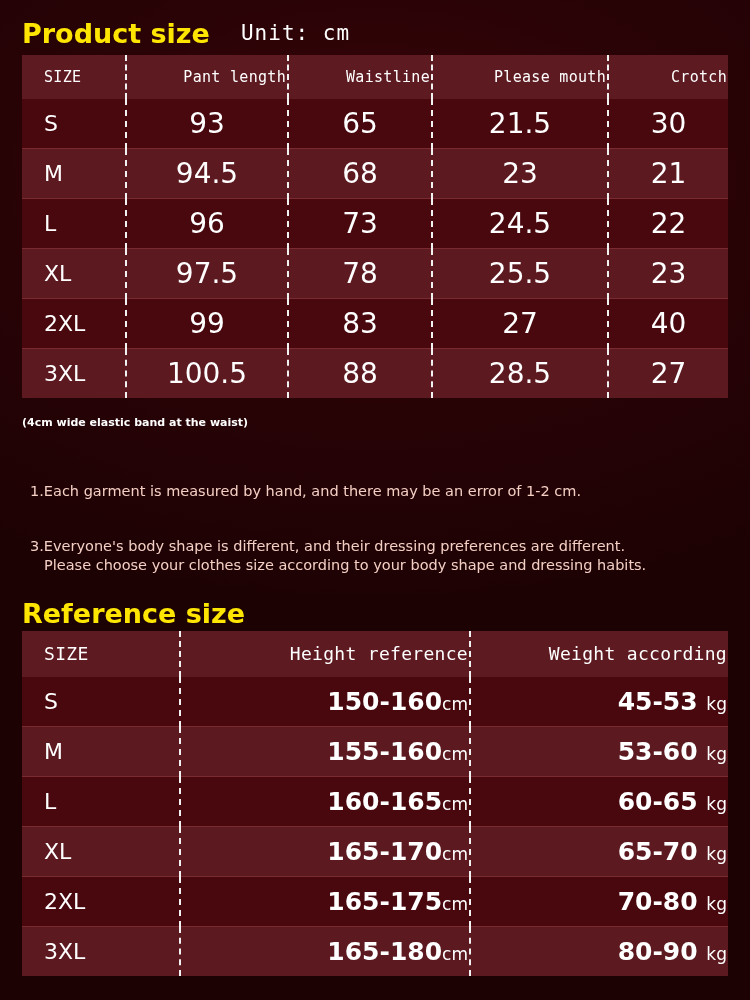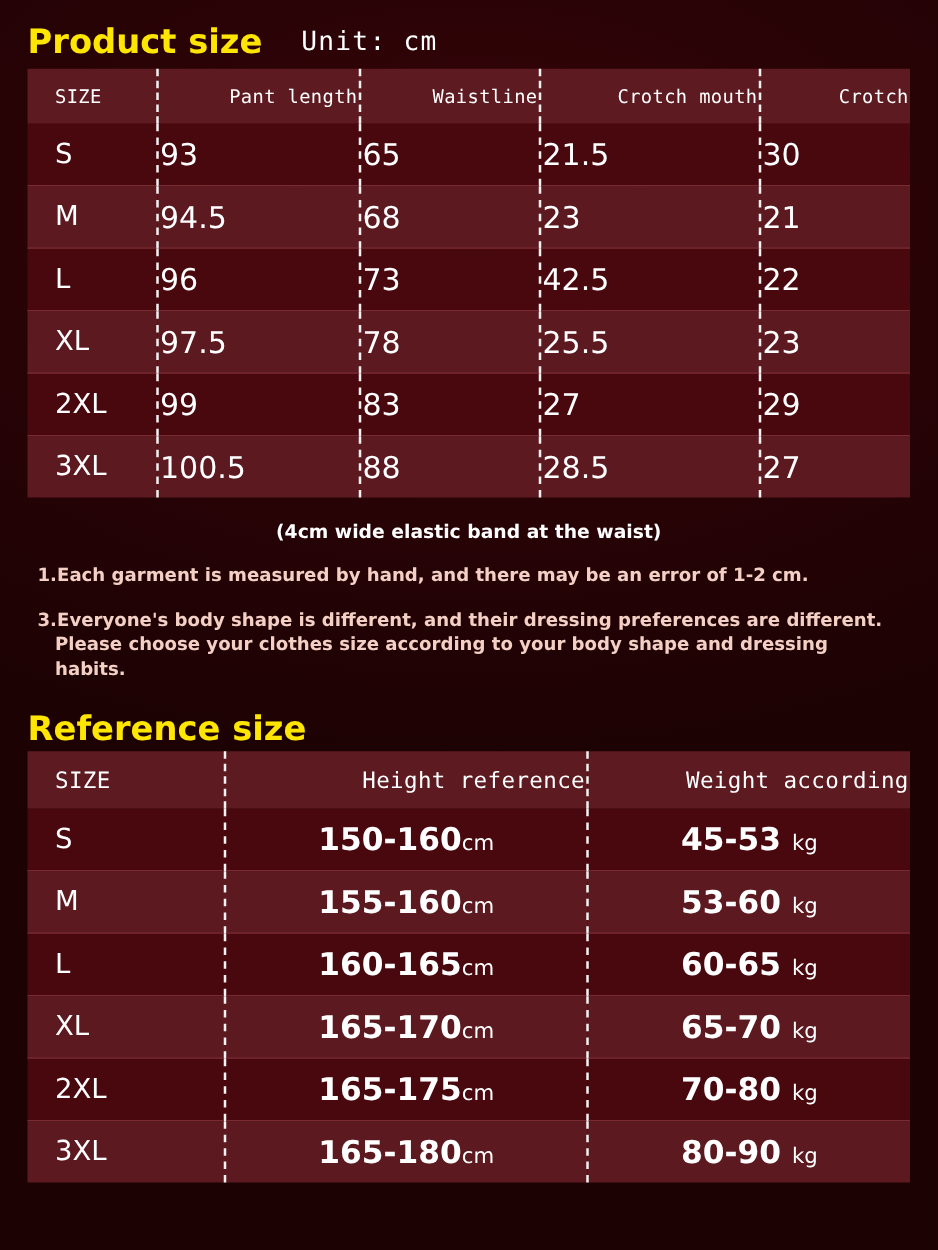--- a/index.html
+++ b/index.html
@@ -60,58 +60,59 @@
     background: #5d1a21;
     color: #ffffff;
     font-size: 15px;
     font-family: "DejaVu Sans Mono", monospace;
     font-weight: normal;
     height: 42px;
     letter-spacing: 0.3px;
   }
   .tbl-product td {
     color: #ffffff;
-    font-size: 24px;
+    font-size: 28px;
     font-family: "DejaVu Sans", sans-serif;
     height: 47px;
-    text-align: left;
+    text-align: center;
   }
   .tbl-product tr.odd td { background: #5c1a20; }
   .tbl-product tr.even td { background: #48080e; }
   .tbl-product td.size-cell,
   .tbl-product th.size-cell {
     text-align: left;
     padding-left: 22px;
   }
   .tbl-product td.size-cell { font-size: 22px; }
   .dashed {
     border-left: 2px dashed #f2f2f2;
     text-align: right;
   }
   .rowline td { border-bottom: 1px solid #7a2a31; }
 
   .note-center {
-    text-align: center;
-    color: #ffffff;
-    font-size: 15px;
+    text-align: left;
+    color: #ffffff;
+    font-size: 11px;
     font-weight: bold;
     padding: 18px 0 14px 0;
     font-family: "DejaVu Sans", sans-serif;
   }
 
   .notes {
     padding: 4px 8px 0 8px;
   }
   .note-line {
     color: #f4cfc4;
     font-size: 14.5px;
-    font-weight: bold;
+    font-weight: normal;
     font-family: "DejaVu Sans", sans-serif;
     line-height: 1.35;
     margin-bottom: 16px;
+    margin-top: 35px;
   }
   .note-indent {
     display: block;
     padding-left: 14px;
   }
 
   
   .ref-title-row {
     padding-top: 8px;
     padding-bottom: 4px;
@@ -126,21 +127,20 @@
     height: 44px;
     letter-spacing: 0.3px;
   }
   .tbl-ref th.size-cell {
     text-align: left;
     padding-left: 22px;
   }
   .tbl-ref td {
     color: #ffffff;
     height: 47px;
-    text-align: center;
     font-size: 25px;
     font-family: "DejaVu Sans", sans-serif;
     font-weight: bold;
   }
   .tbl-ref td.size-cell {
     text-align: left;
     padding-left: 22px;
     font-size: 22px;
     font-weight: normal;
   }
@@ -167,21 +167,21 @@
       <col style="width:162px">
       <col style="width:144px">
       <col style="width:176px">
       <col style="width:120px">
     </colgroup>
     <thead>
       <tr>
         <th class="size-cell">SIZE</th>
         <th class="dashed">Pant length</th>
         <th class="dashed">Waistline</th>
-        <th class="dashed">Crotch mouth</th>
+        <th class="dashed">Please mouth</th>
         <th class="dashed">Crotch</th>
       </tr>
     </thead>
     <tbody>
       <tr class="even rowline">
         <td class="size-cell">S</td>
         <td class="dashed">93</td>
         <td class="dashed">65</td>
         <td class="dashed">21.5</td>
         <td class="dashed">30</td>
@@ -190,36 +190,36 @@
         <td class="size-cell">M</td>
         <td class="dashed">94.5</td>
         <td class="dashed">68</td>
         <td class="dashed">23</td>
         <td class="dashed">21</td>
       </tr>
       <tr class="even rowline">
         <td class="size-cell">L</td>
         <td class="dashed">96</td>
         <td class="dashed">73</td>
-        <td class="dashed">42.5</td>
+        <td class="dashed">24.5</td>
         <td class="dashed">22</td>
       </tr>
       <tr class="odd rowline">
         <td class="size-cell">XL</td>
         <td class="dashed">97.5</td>
         <td class="dashed">78</td>
         <td class="dashed">25.5</td>
         <td class="dashed">23</td>
       </tr>
       <tr class="even rowline">
         <td class="size-cell">2XL</td>
         <td class="dashed">99</td>
         <td class="dashed">83</td>
         <td class="dashed">27</td>
-        <td class="dashed">29</td>
+        <td class="dashed">40</td>
       </tr>
       <tr class="odd">
         <td class="size-cell">3XL</td>
         <td class="dashed">100.5</td>
         <td class="dashed">88</td>
         <td class="dashed">28.5</td>
         <td class="dashed">27</td>
       </tr>
     </tbody>
   </table>

